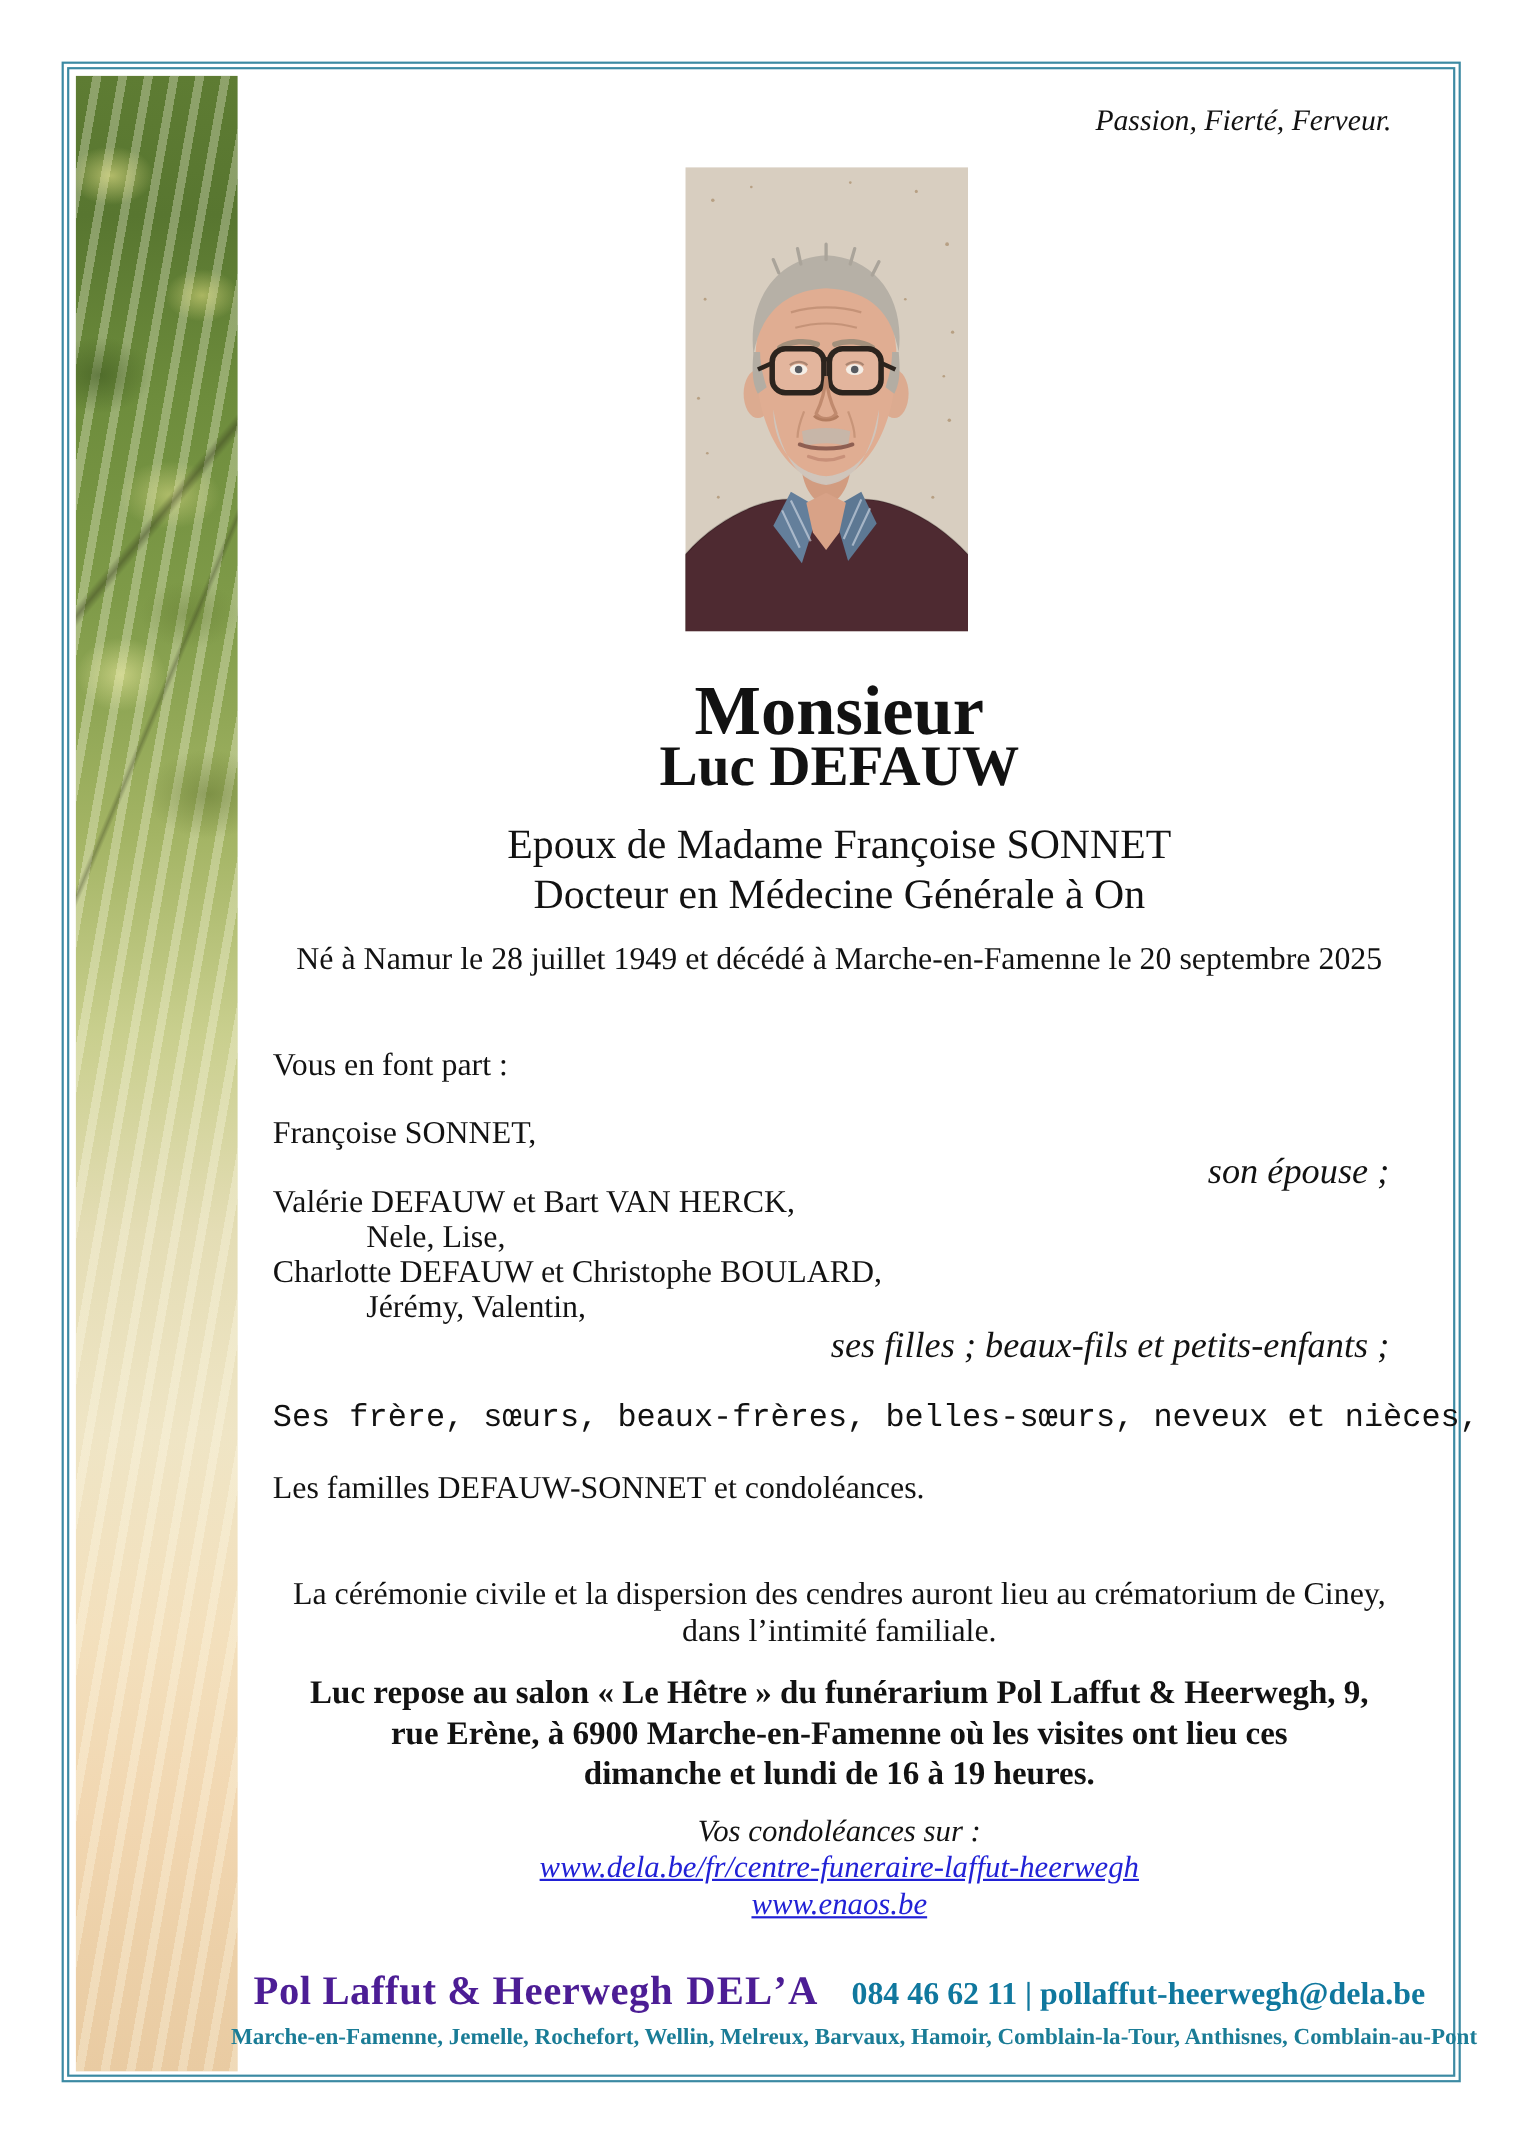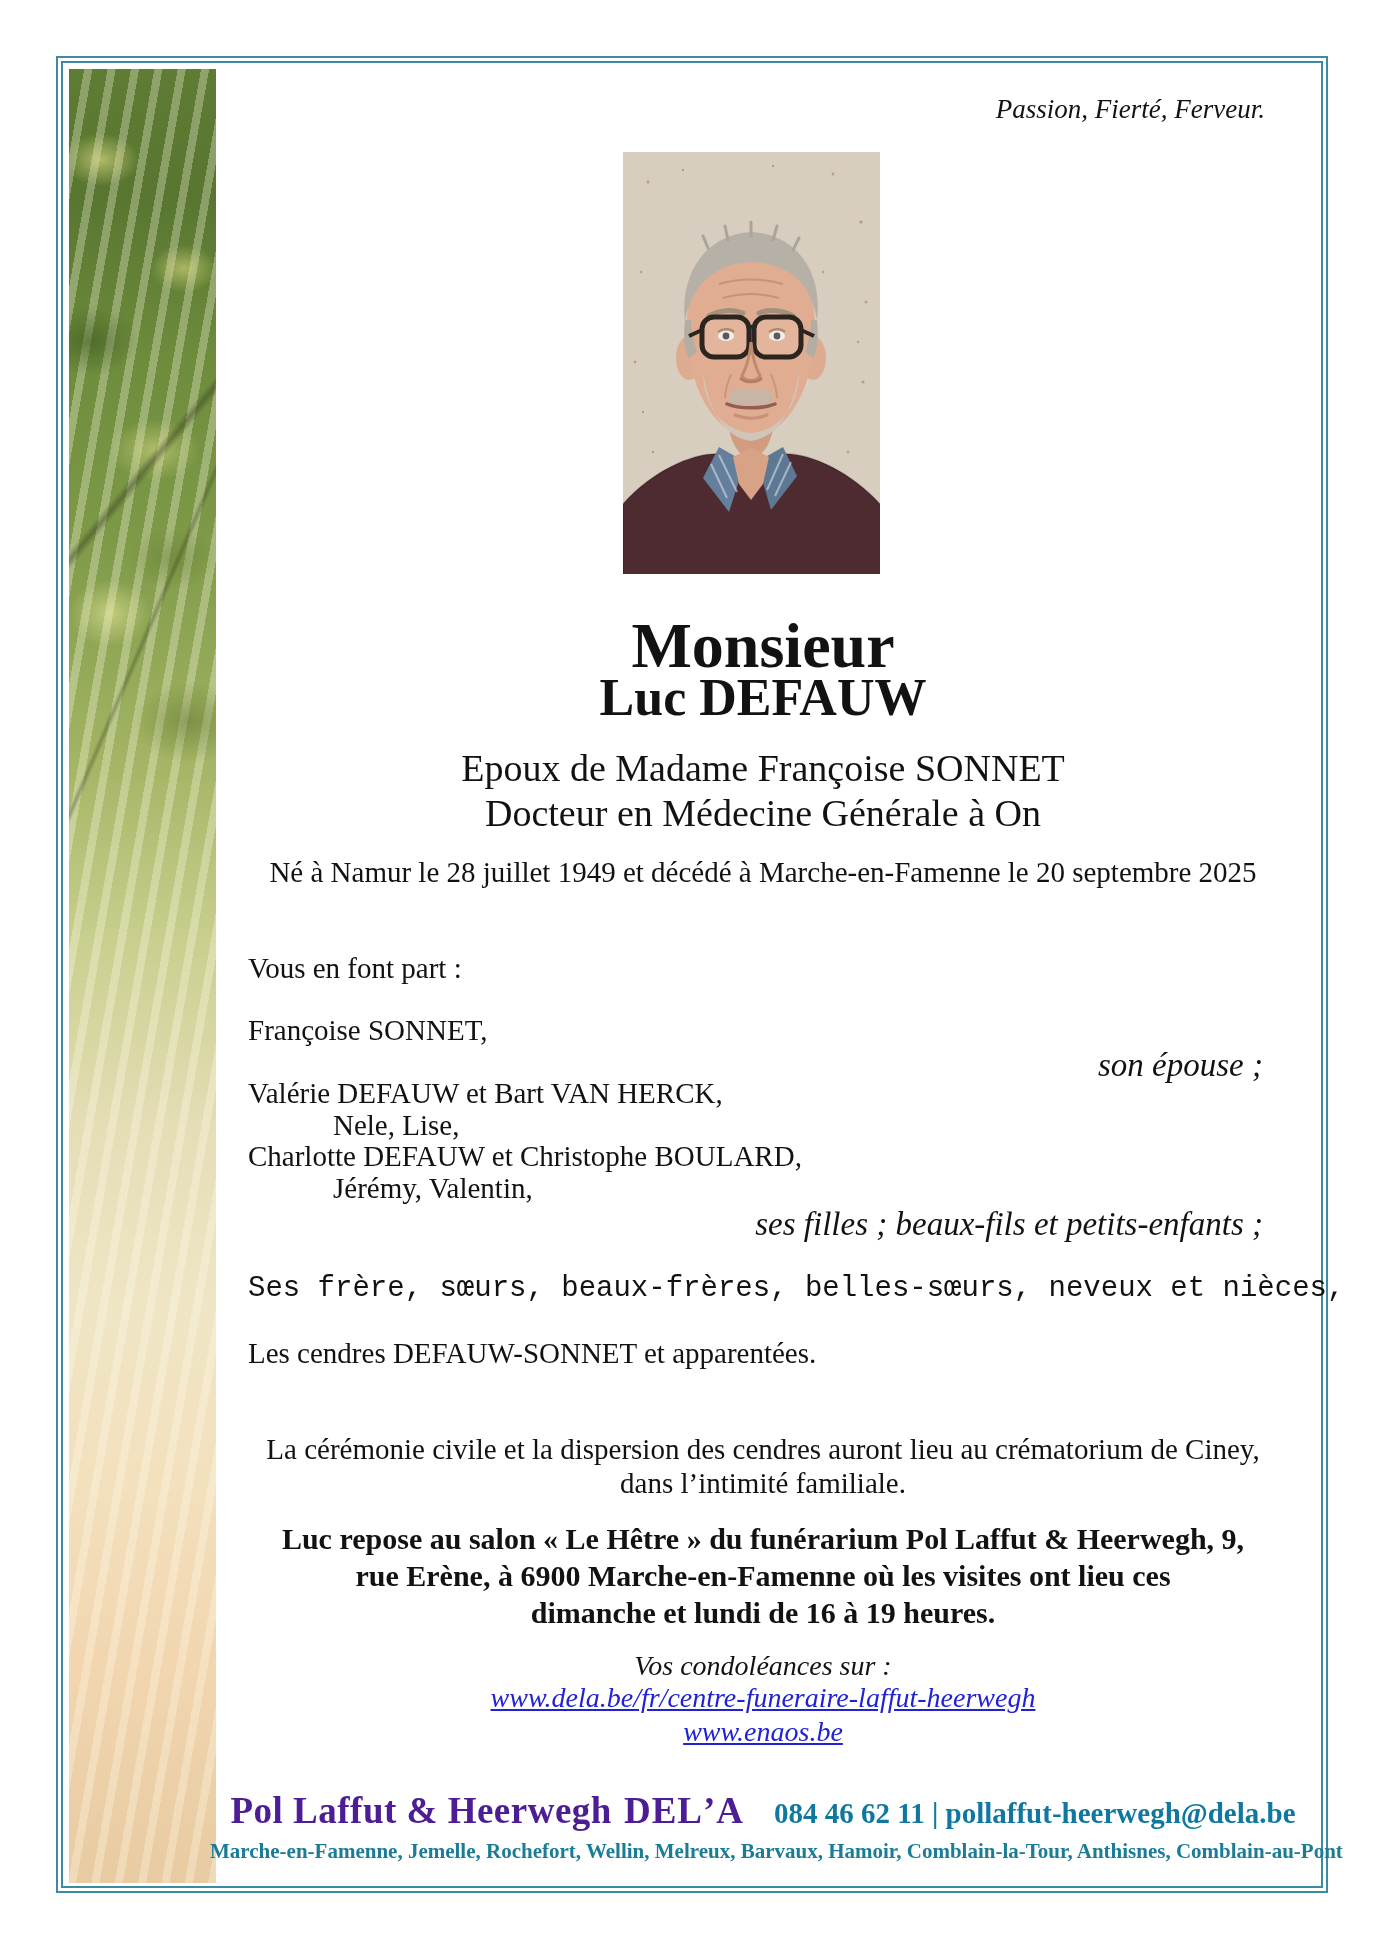--- a/index.html
+++ b/index.html
@@ -163,21 +163,21 @@
 
   <div class="line lmargin" style="top:952px;">Vous en font part :</div>
   <div class="line lmargin" style="top:1014px;">Françoise SONNET,</div>
   <div class="line right-it" style="top:1047px;">son épouse ;</div>
   <div class="line lmargin" style="top:1077px;">Valérie DEFAUW et Bart VAN HERCK,</div>
   <div class="line indent" style="top:1109px;">Nele, Lise,</div>
   <div class="line lmargin" style="top:1140px;">Charlotte DEFAUW et Christophe BOULARD,</div>
   <div class="line indent" style="top:1172px;">Jérémy, Valentin,</div>
   <div class="line right-it" style="top:1206px;">ses filles ; beaux-fils et petits-enfants ;</div>
   <div class="line lmargin" style="top:1272px;font-family:Liberation Mono, monospace;">Ses frère, sœurs, beaux-frères, belles-sœurs, neveux et nièces,</div>
-  <div class="line lmargin" style="top:1337px;">Les cendres DEFAUW-SONNET et apparentées.</div>
+  <div class="line lmargin" style="top:1337px;">Les familles DEFAUW-SONNET et condoléances.</div>
 
   <div class="center-block ceremony">
     <div>La cérémonie civile et la dispersion des cendres auront lieu au crématorium de Ciney,</div>
     <div>dans l’intimité familiale.</div>
   </div>
 
   <div class="center-block repose">
     <div>Luc repose au salon « Le Hêtre » du funérarium Pol Laffut &amp; Heerwegh, 9,</div>
     <div>rue Erène, à 6900 Marche-en-Famenne où les visites ont lieu ces</div>
     <div>dimanche et lundi de 16 à 19 heures.</div>

